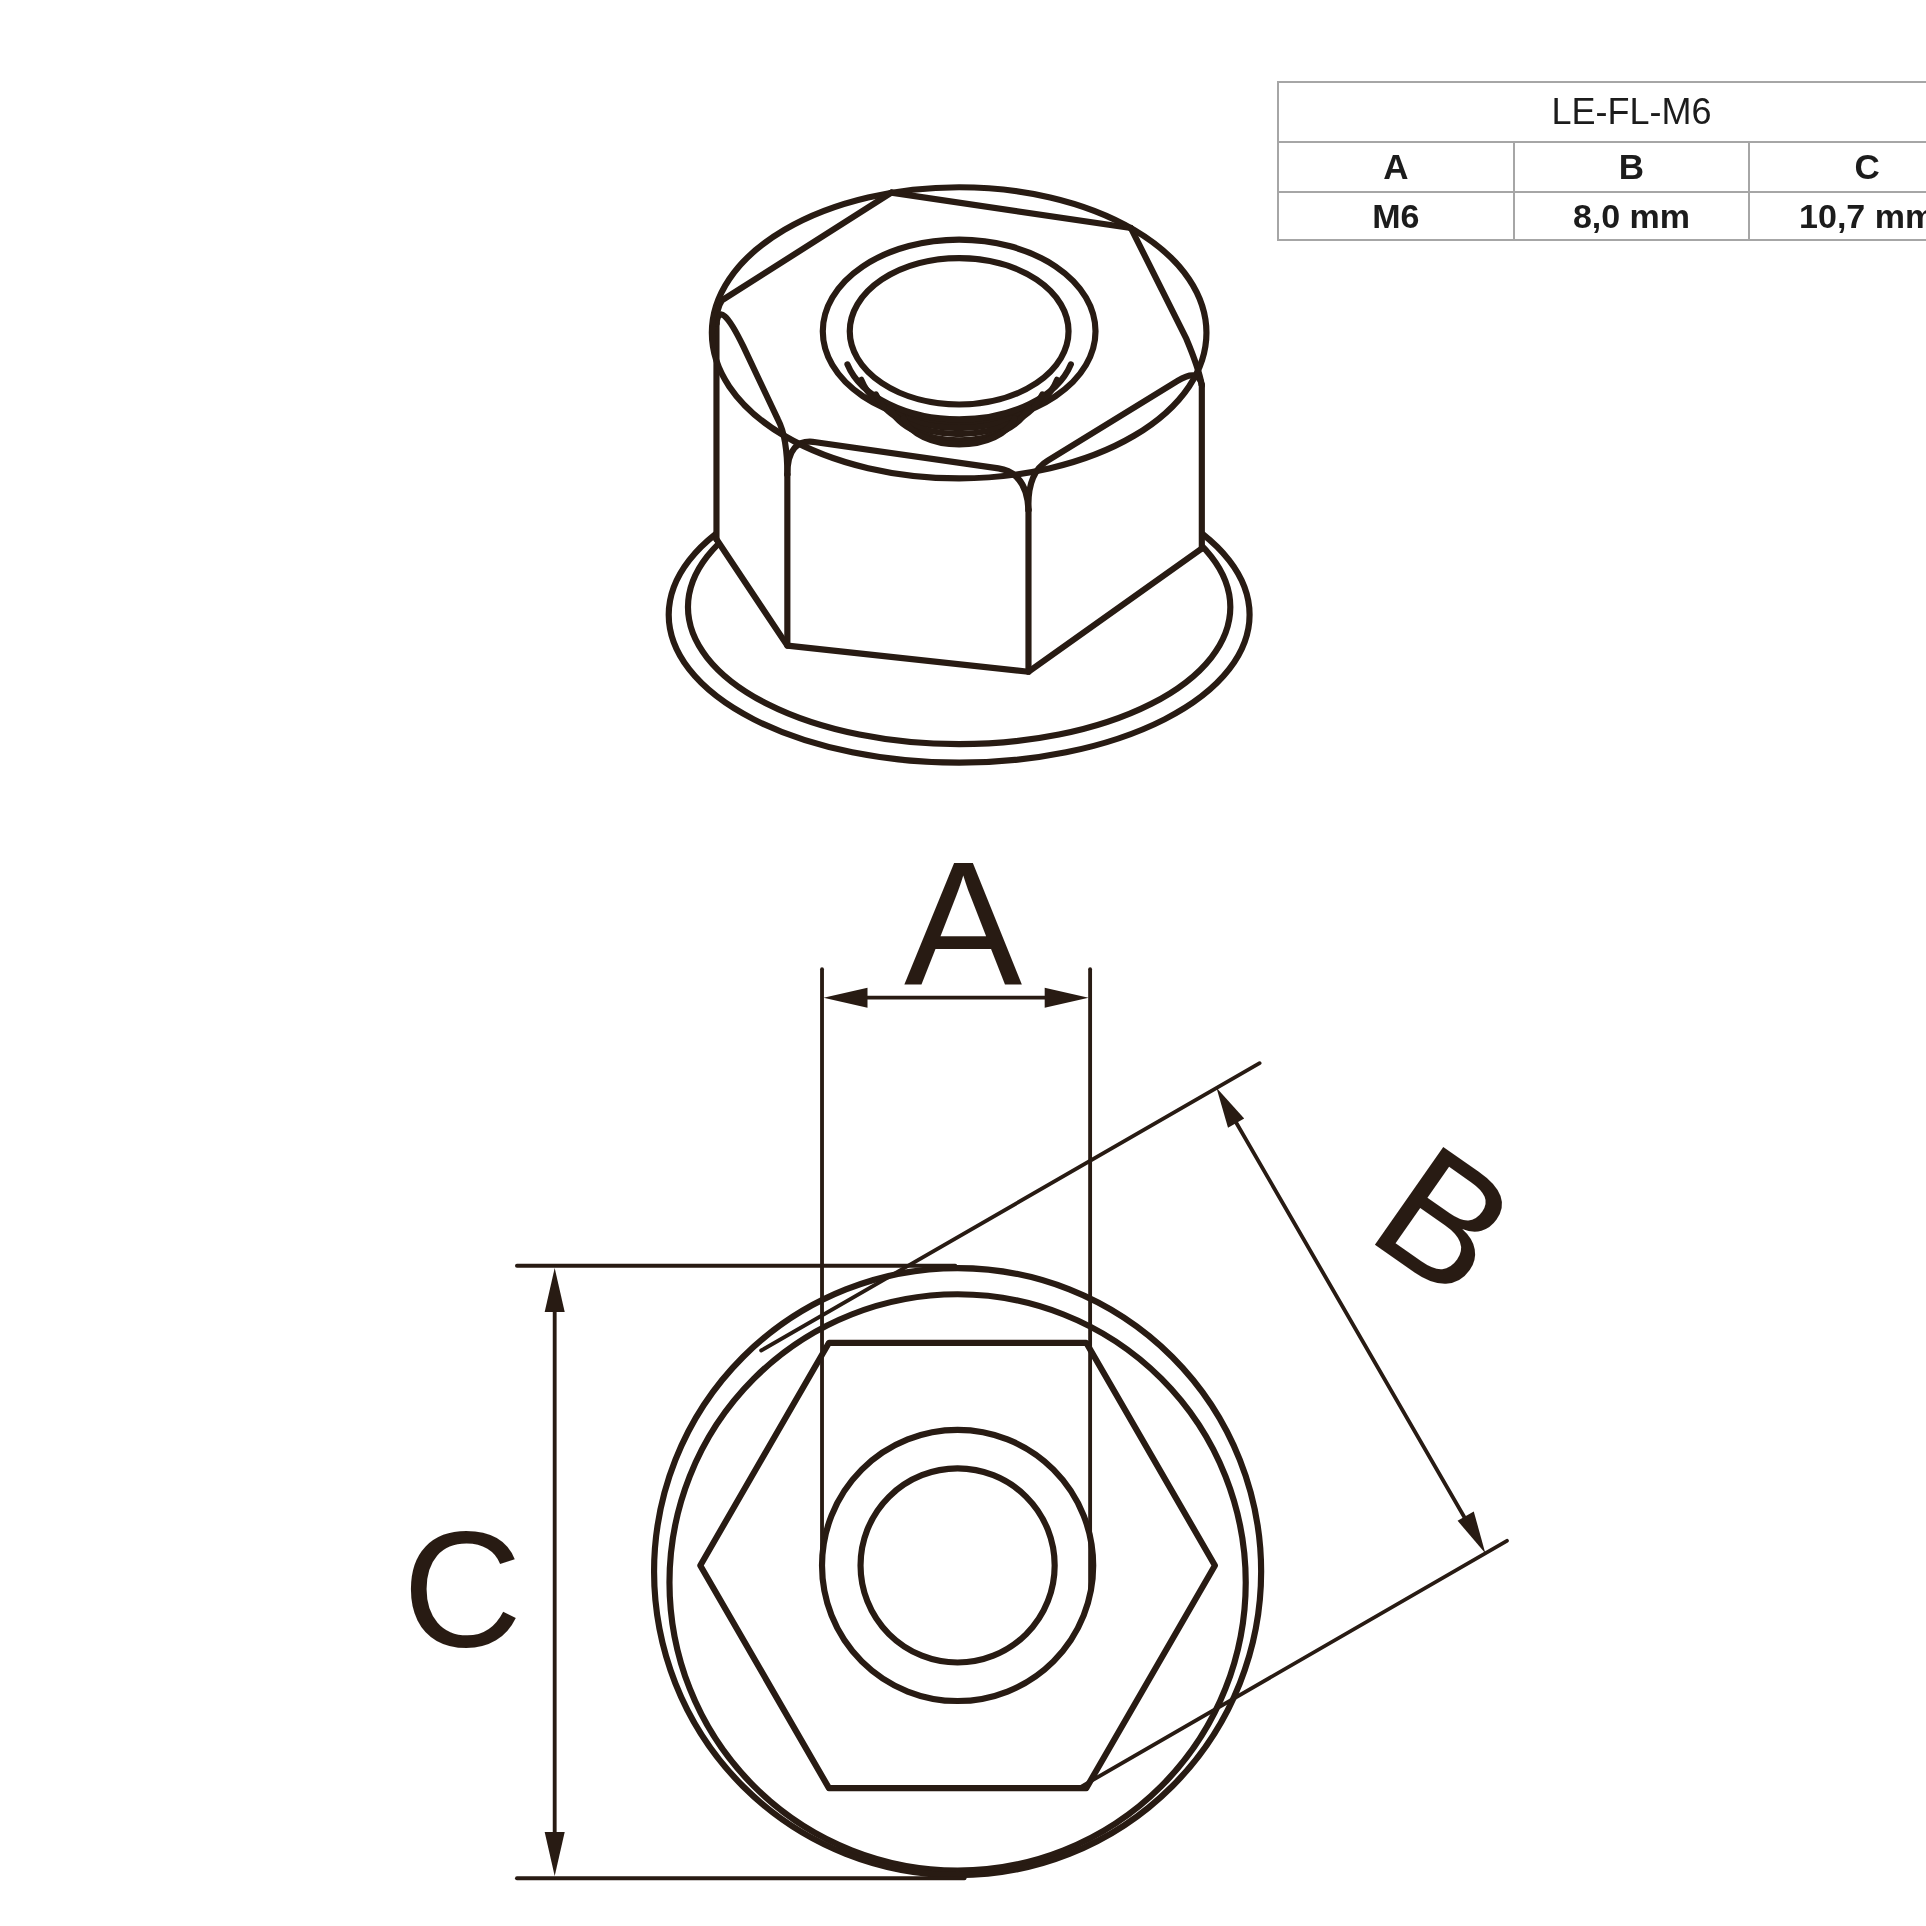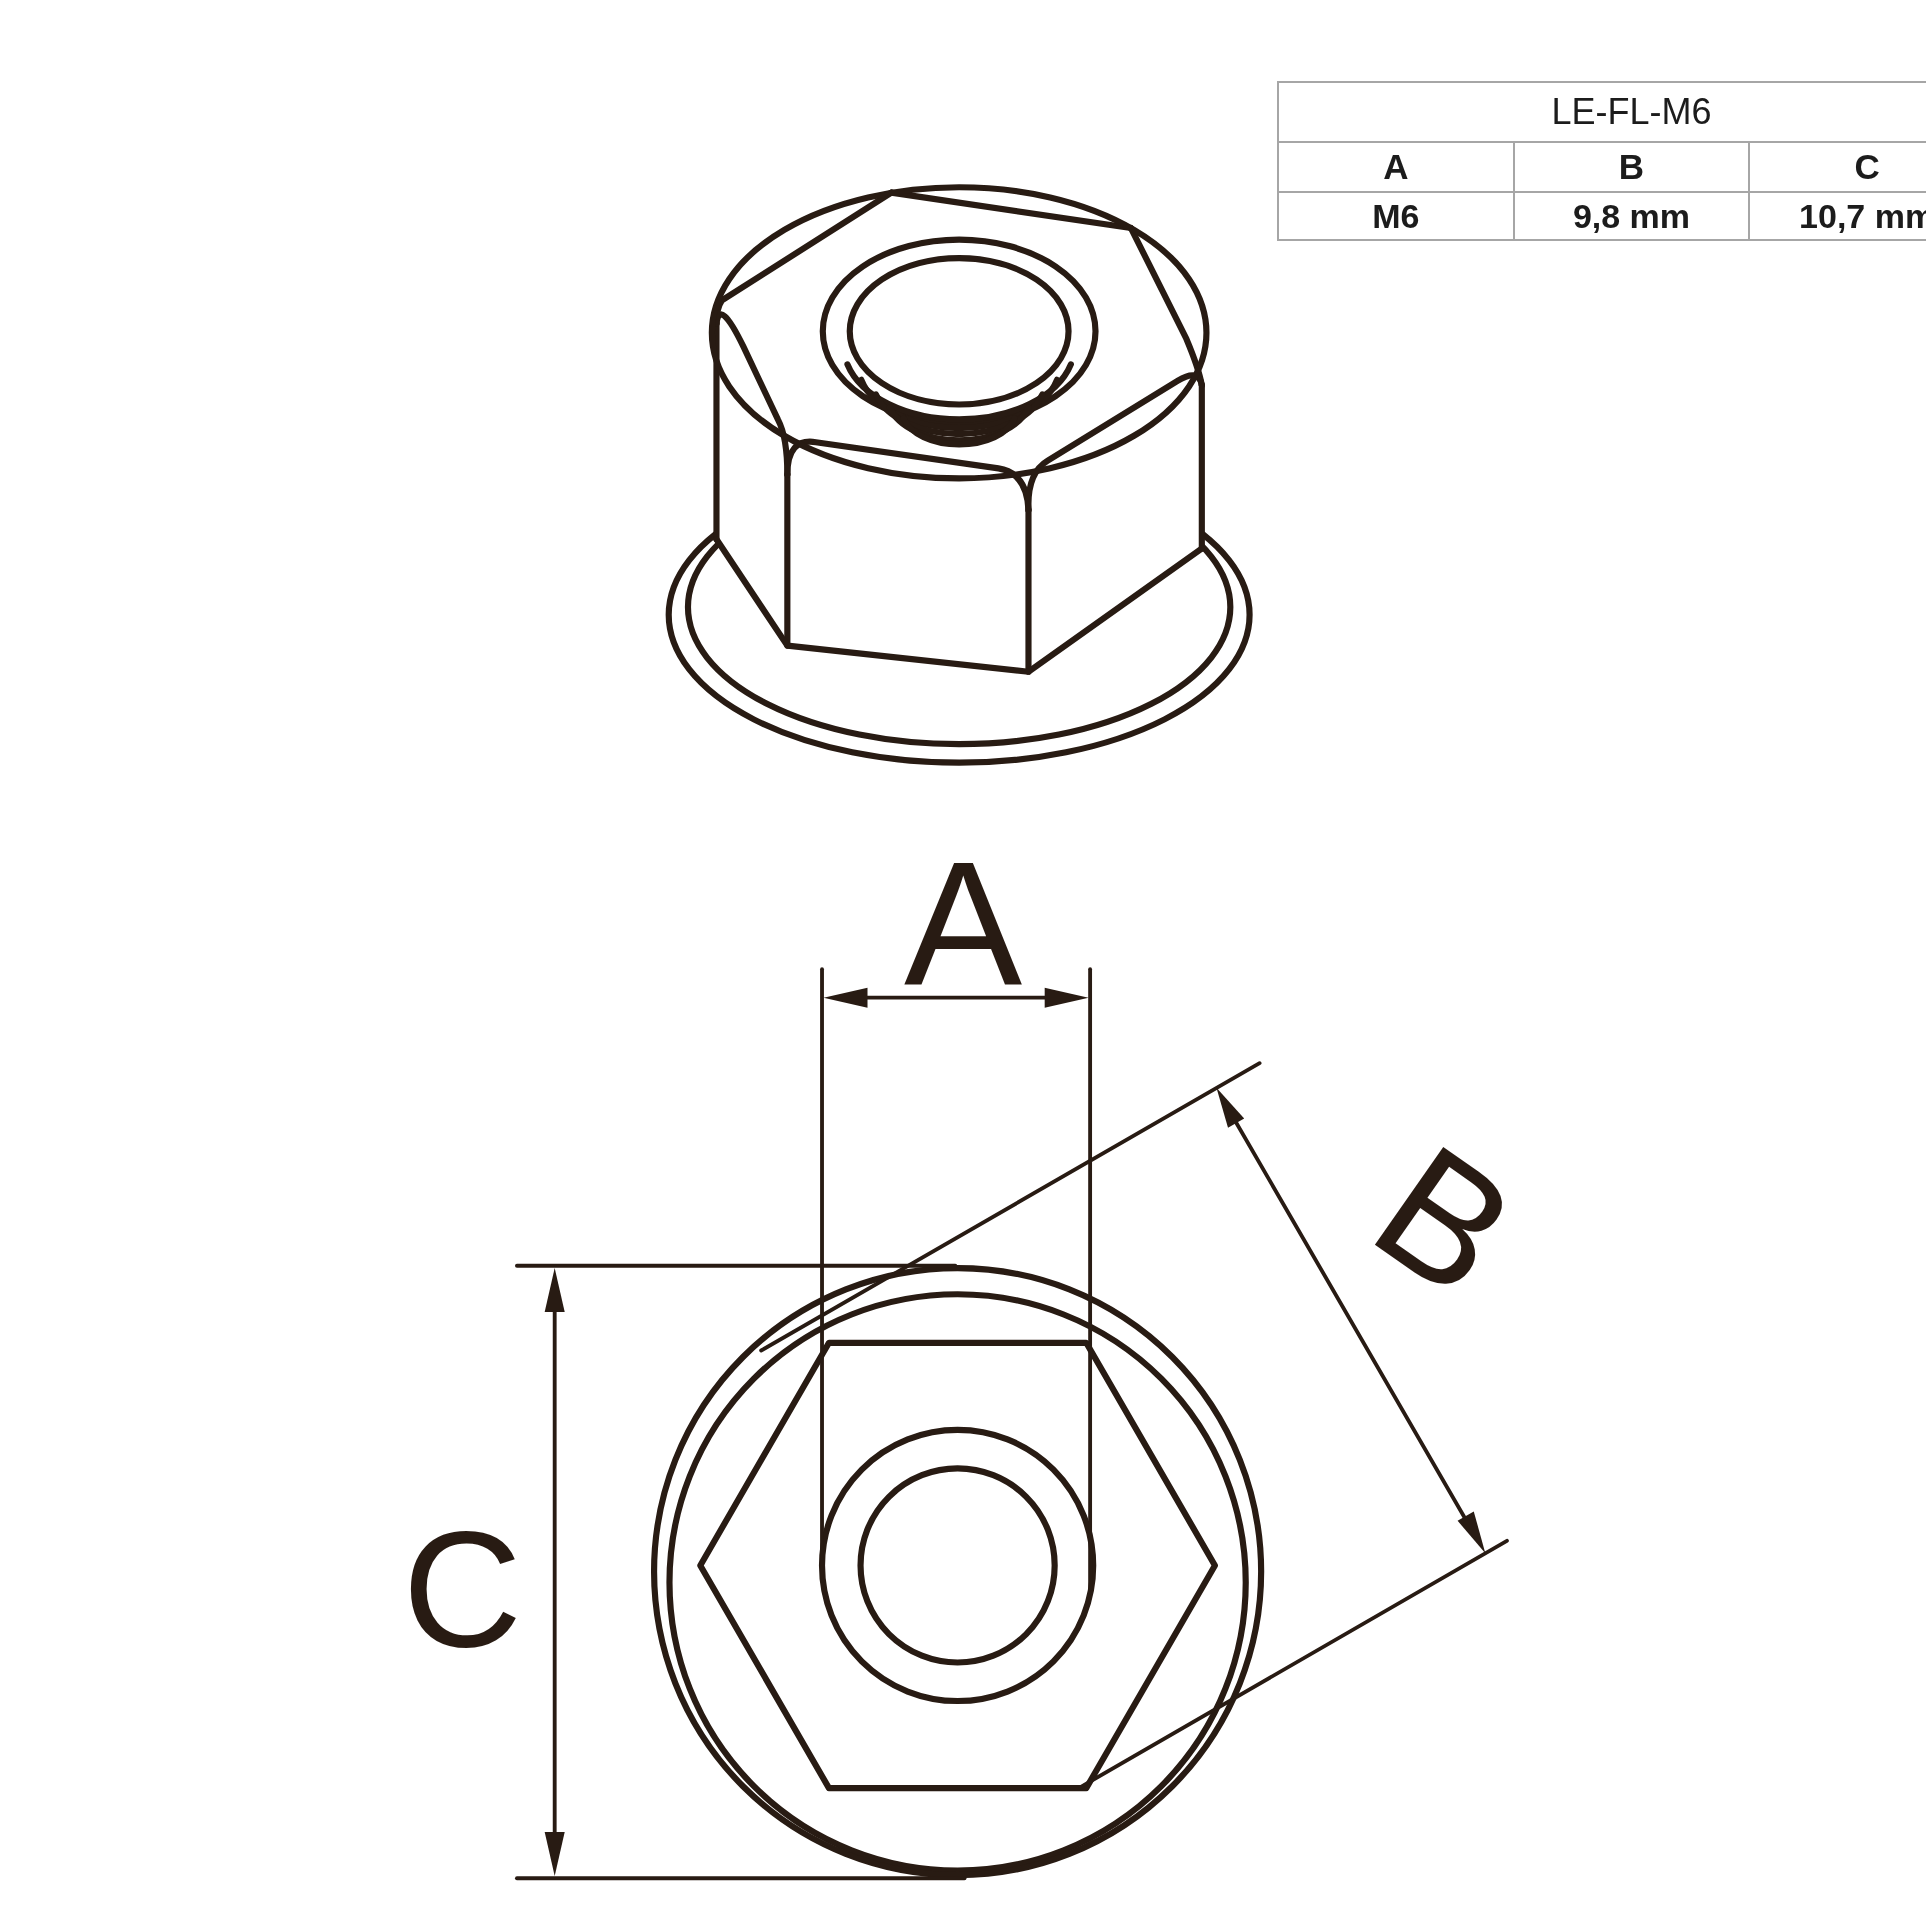--- a/index.html
+++ b/index.html
@@ -137,20 +137,20 @@
         <tr class="header-row">
       <td colspan="3">LE-FL-M6</td>
     </tr>
     <tr class="label-row">
       <td>A</td>
       <td>B</td>
       <td>C</td>
     </tr>
     <tr class="value-row">
       <td>M6</td>
-      <td>9,8 mm</td>
+      <td>8,0 mm</td>
       <td>10,7 mm</td>
     </tr>
   </tbody>
     </table>
 
 </div>
 
 
 </body></html>

